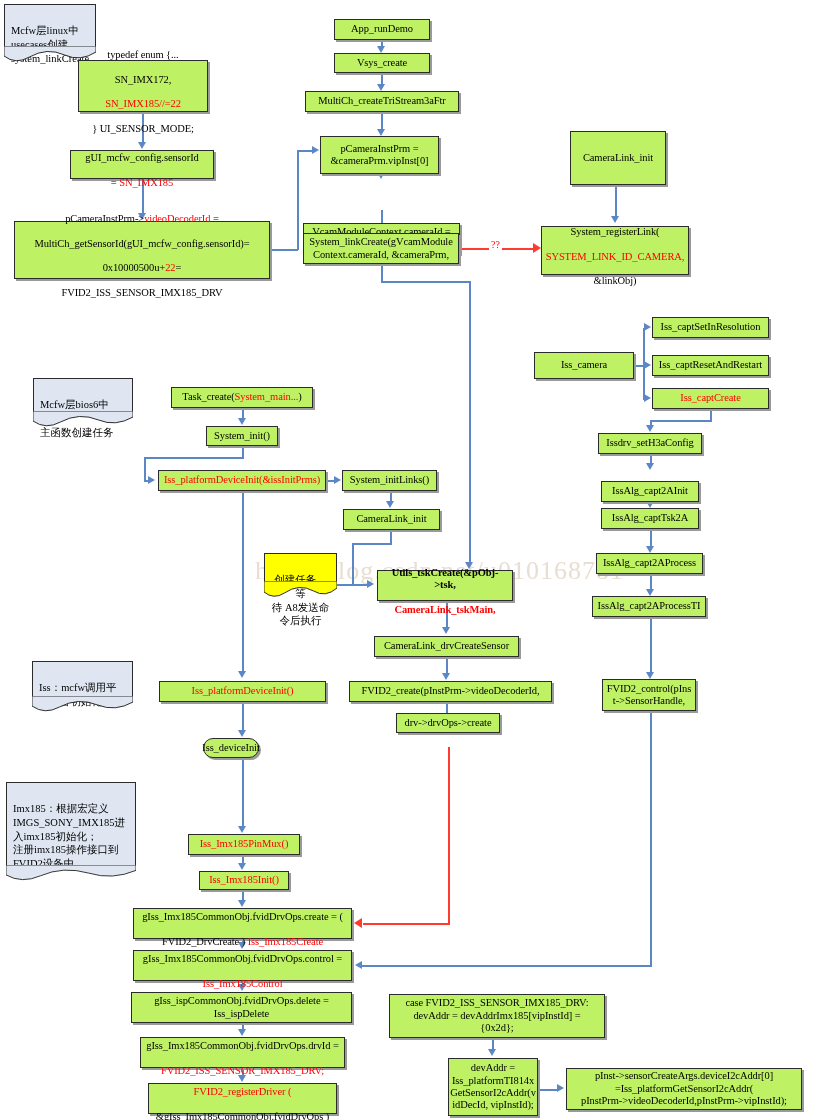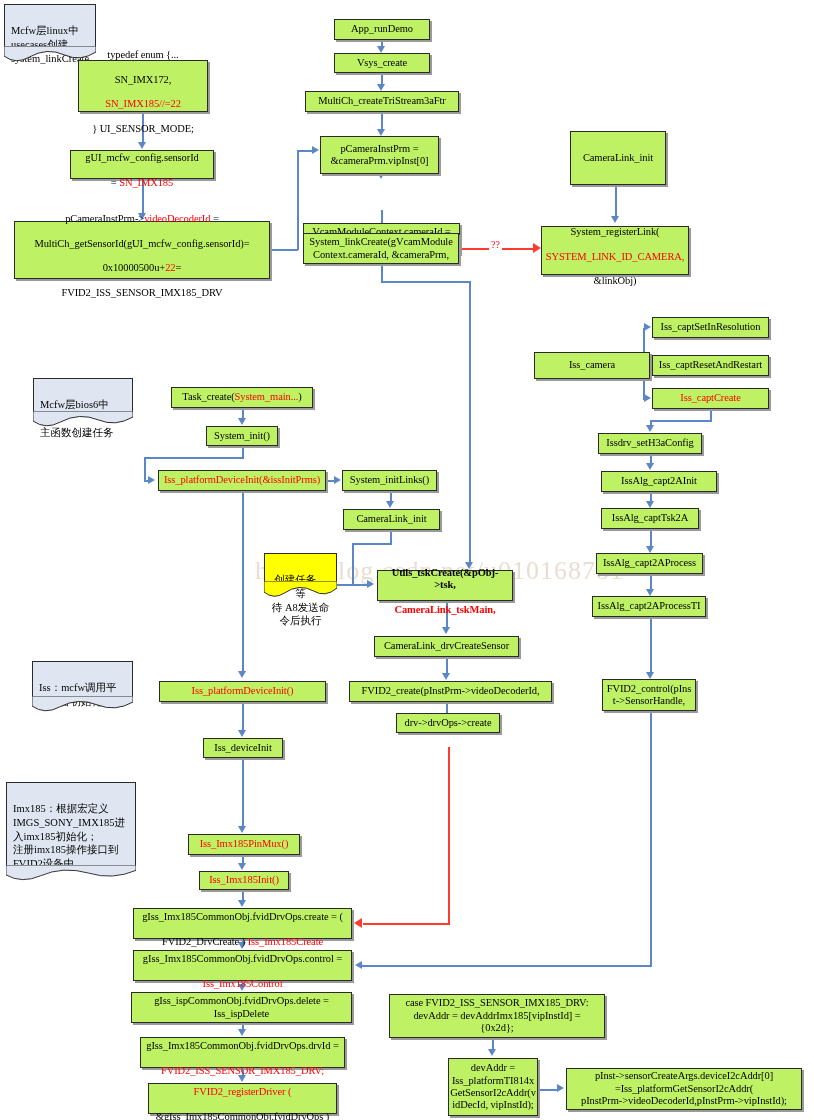--- a/index.html
+++ b/index.html
@@ -195,31 +195,31 @@
   <div class="box" style="left:570px;top:131px;width:96px;height:54px;"><span>CameraLink_init</span></div>
 
   <div class="box" style="left:541px;top:226px;width:148px;height:49px;">
     <span>
       <span class="k">System_registerLink(</span><br>
       <span class="r">SYSTEM_LINK_ID_CAMERA,</span><br>
       <span class="k">&amp;linkObj)</span>
     </span>
   </div>
 
-  <div class="box" style="left:534px;top:352px;width:116px;height:27px;"><span>Iss_camera</span></div>
+  <div class="box" style="left:534px;top:352px;width:100px;height:27px;"><span>Iss_camera</span></div>
 
   <div class="box" style="left:652px;top:317px;width:117px;height:21px;"><span>Iss_captSetInResolution</span></div>
 
   <div class="box" style="left:652px;top:355px;width:117px;height:21px;"><span>Iss_captResetAndRestart</span></div>
 
   <div class="box red" style="left:652px;top:388px;width:117px;height:21px;"><span>Iss_captCreate</span></div>
 
   <div class="box" style="left:598px;top:433px;width:104px;height:21px;"><span>Issdrv_setH3aConfig</span></div>
 
-  <div class="box" style="left:601px;top:471px;width:116px;height:21px;"><span>IssAlg_capt2AInit</span></div>
+  <div class="box" style="left:601px;top:481px;width:98px;height:21px;"><span>IssAlg_capt2AInit</span></div>
 
   <div class="box" style="left:601px;top:508px;width:98px;height:21px;"><span>IssAlg_captTsk2A</span></div>
 
   <div class="box" style="left:596px;top:553px;width:107px;height:21px;"><span>IssAlg_capt2AProcess</span></div>
 
   <div class="box" style="left:592px;top:596px;width:114px;height:21px;"><span>IssAlg_capt2AProcessTI</span></div>
 
   <div class="box" style="left:602px;top:679px;width:94px;height:32px;"><span>FVID2_control(pIns
 t-&gt;SensorHandle,</span></div>
 
@@ -243,21 +243,21 @@
   </div>
 
   <div class="box" style="left:374px;top:636px;width:145px;height:21px;"><span>CameraLink_drvCreateSensor</span></div>
 
   <div class="box" style="left:349px;top:681px;width:203px;height:21px;"><span>FVID2_create(pInstPrm-&gt;videoDecoderId,</span></div>
 
   <div class="box" style="left:396px;top:713px;width:104px;height:20px;"><span>drv-&gt;drvOps-&gt;create</span></div>
 
   <div class="box red" style="left:159px;top:681px;width:167px;height:21px;"><span>Iss_platformDeviceInit()</span></div>
 
-  <div class="box" style="left:203px;top:738px;width:80px;height:20px;"><span>Iss_deviceInit</span></div>
+  <div class="box" style="left:203px;top:738px;width:56px;height:20px;border-radius:10px;"><span>Iss_deviceInit</span></div>
 
   <div class="box red" style="left:188px;top:834px;width:112px;height:21px;"><span>Iss_Imx185PinMux()</span></div>
 
   <div class="box red" style="left:199px;top:871px;width:90px;height:19px;"><span>Iss_Imx185Init()</span></div>
 
   <div class="box" style="left:133px;top:908px;width:219px;height:31px;">
     <span>
       <span class="k">gIss_Imx185CommonObj.fvidDrvOps.create = (</span><br>
       <span class="k">FVID2_DrvCreate ) </span><span class="r">Iss_Imx185Create</span>
     </span>

